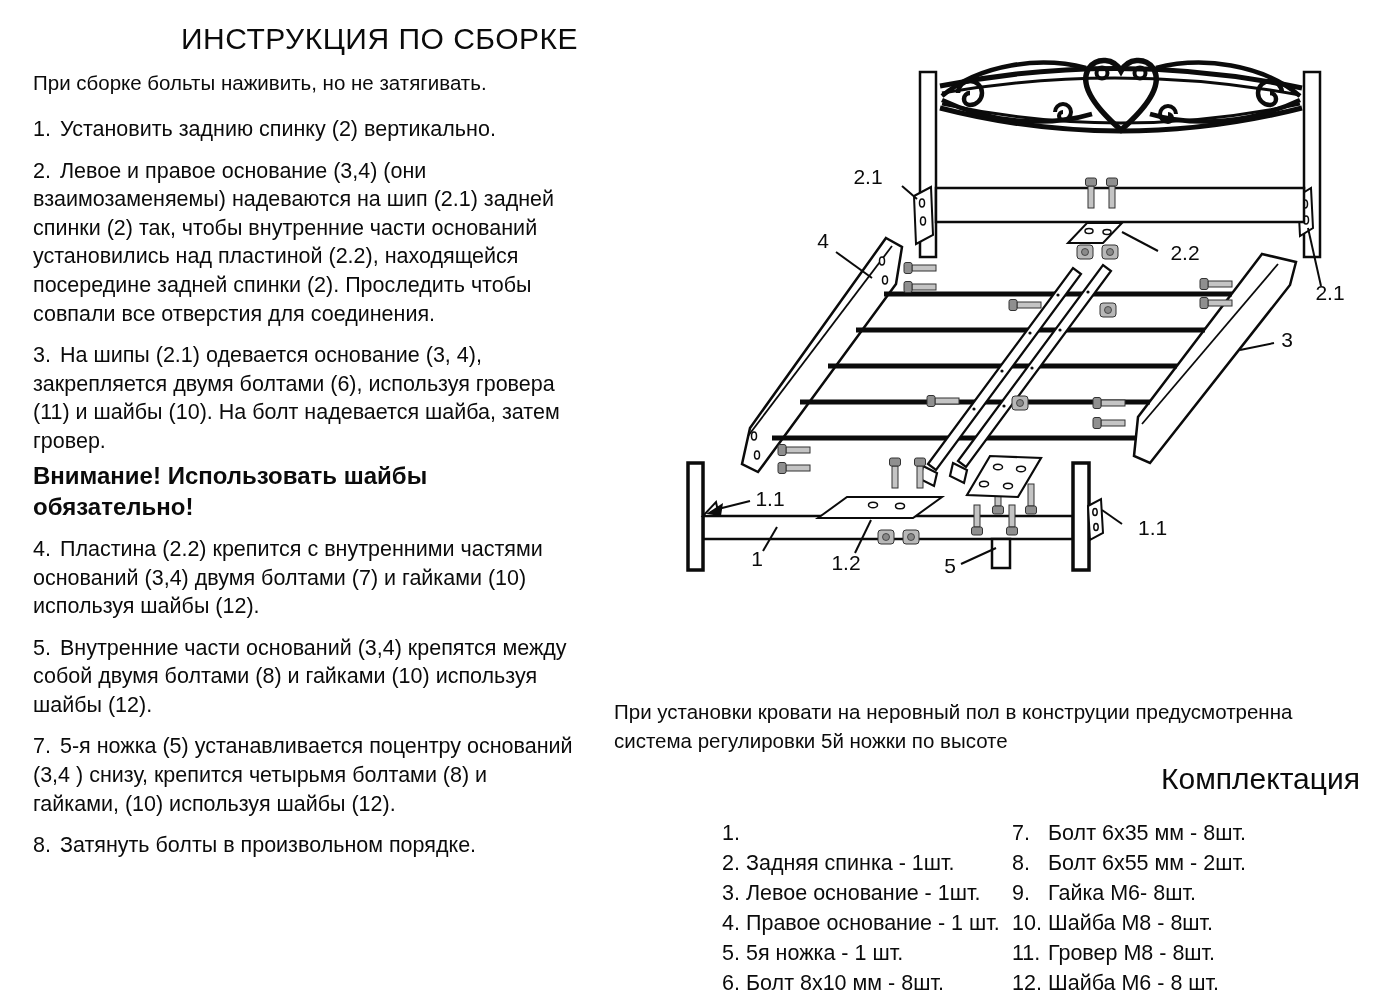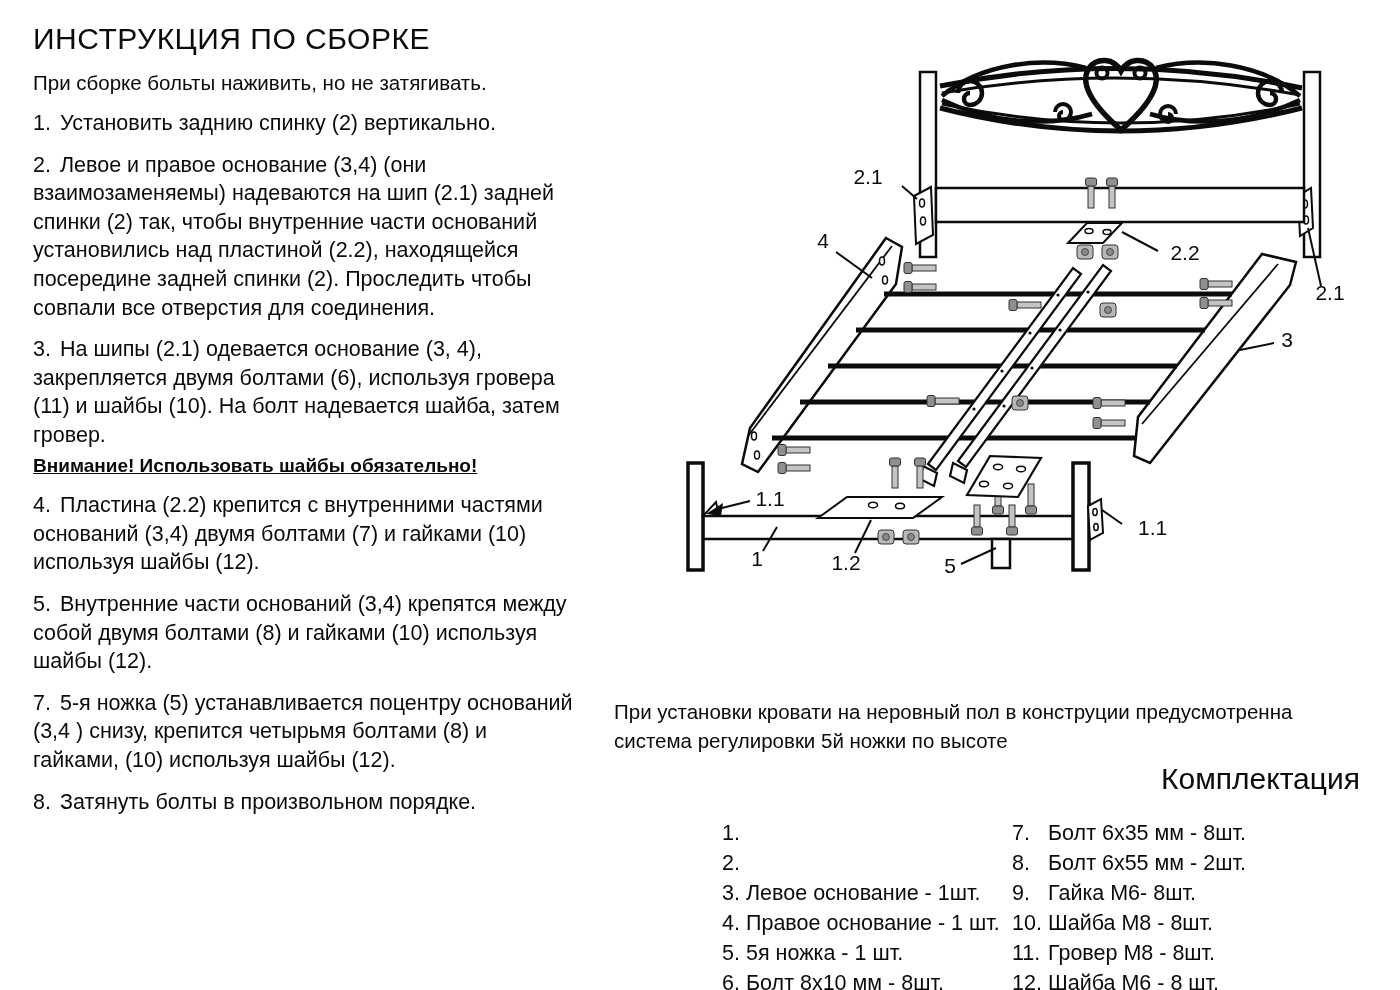--- a/index.html
+++ b/index.html
@@ -2,25 +2,25 @@
 <html><head>
 <meta charset="utf-8">
 <style>
   html,body{margin:0;padding:0;}
   body{
     width:1400px;height:990px;position:relative;background:#ffffff;
     font-family:"Liberation Sans","DejaVu Sans",sans-serif;color:#0b0b0b;
     overflow:hidden;
   }
   .left-col{position:absolute;left:33px;top:22px;width:545px;}
-  .doc-title{font-size:30px;font-weight:400;text-align:left;margin:0 0 15px 0;letter-spacing:.5px;}
-  .subtitle{font-size:20.5px;margin:0 0 14px 0;}
+  .doc-title{font-size:30px;font-weight:400;text-align:right;margin:0 0 15px 0;letter-spacing:.5px;}
+  .subtitle{font-size:20.5px;margin:0 0 20px 0;}
   .step{font-size:21.5px;line-height:1.33;margin:0 0 13px 0;}
   .step .num{margin-right:9px;}
-  .warning{font-size:19px;font-weight:700;line-height:1.3;margin:-9px 0 13px 0;text-decoration:underline;}
+  .warning{font-size:24px;font-weight:700;line-height:1.3;margin:-9px 0 13px 0;}
   .diagram-wrap{position:absolute;left:640px;top:0;width:760px;height:672px;}
   .note{position:absolute;left:614px;top:676px;width:740px;font-size:20.5px;line-height:1.45;}
   .parts-title{position:absolute;left:650px;top:762px;width:710px;text-align:right;font-size:30px;}
   .parts{position:absolute;left:650px;top:818px;width:740px;font-size:21.5px;}
   .parts-col{position:absolute;top:0;}
   .parts-col.c1{left:72px;width:290px;}
   .parts-col.c2{left:362px;width:300px;}
   .part-row{display:flex;height:30px;line-height:30px;white-space:nowrap;}
   .c1 .part-row .pnum{width:24px;flex:0 0 auto;}
   .c2 .part-row .pnum{width:36px;flex:0 0 auto;}
@@ -216,20 +216,21 @@
 
 <h2 class="parts-title" style="font-weight:400;margin:0;">Комплектация</h2>
 
 <div class="parts">
   <div class="parts-col c1">
     <div class="part-row">
         <span class="pnum">1.</span>
       </div>
     <div class="part-row">
         <span class="pnum">2.</span>
+        <span>Задняя спинка - 1шт.</span>
       </div>
     <div class="part-row">
         <span class="pnum">3.</span>
         <span>Левое основание - 1шт.</span>
       </div>
     <div class="part-row">
         <span class="pnum">4.</span>
         <span>Правое основание - 1 шт.</span>
       </div>
     <div class="part-row">

